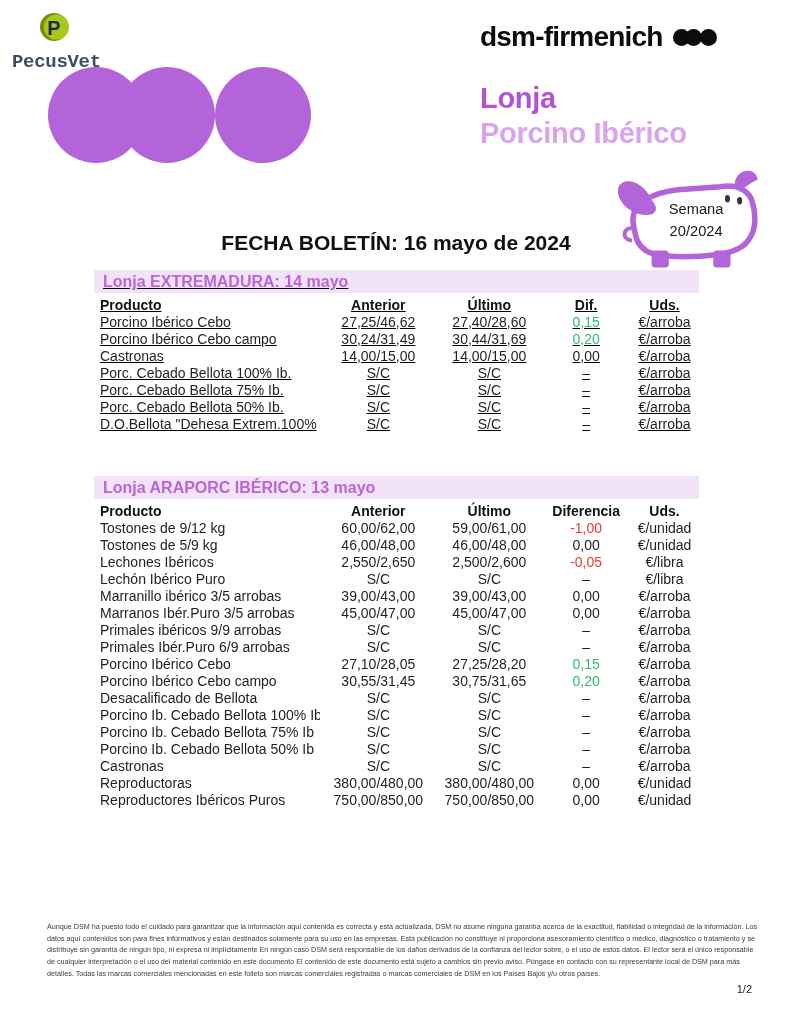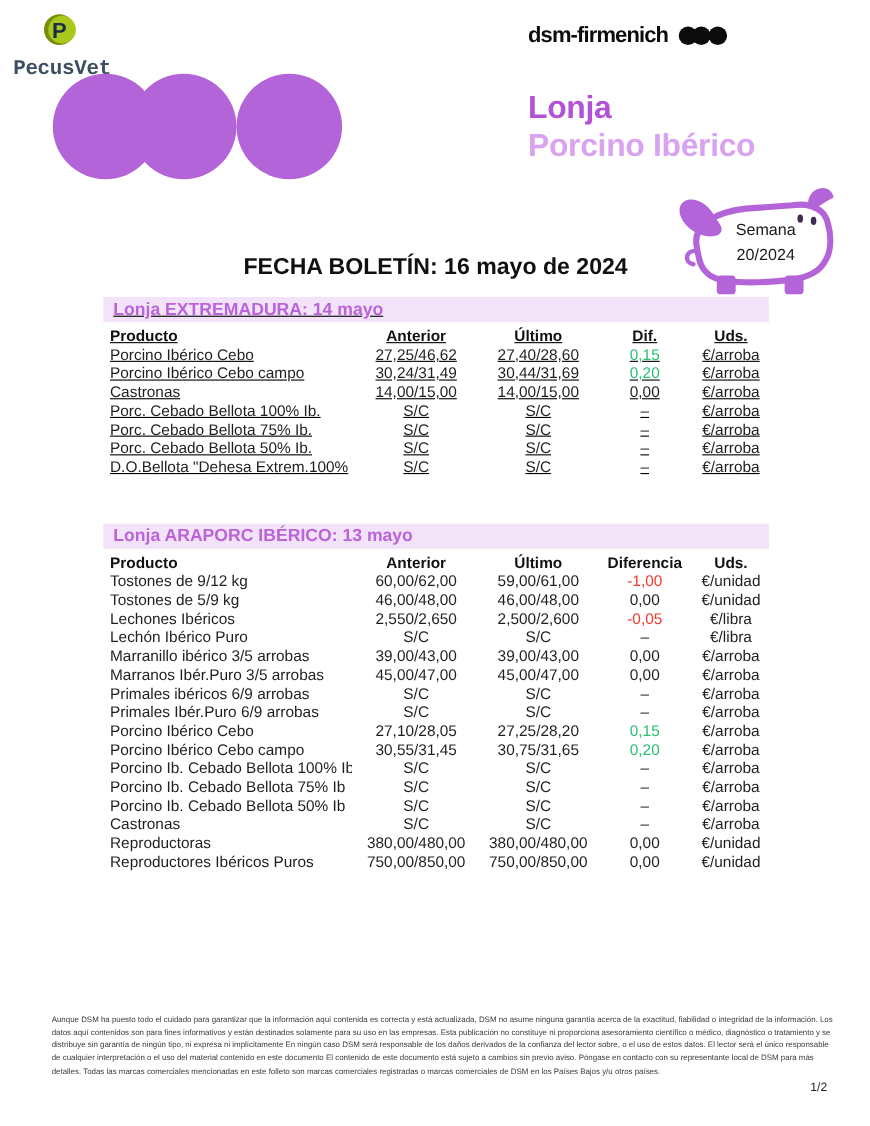--- a/index.html
+++ b/index.html
@@ -22,21 +22,21 @@
   .pecusvet { position: absolute; left: 12px; top: 12px; width: 84px; text-align: center; }
   .pv-circle { width: 30px; height: 30px; margin: 0 auto; }
   .pv-label { font-size: 19px; font-weight: bold; color: #3d4e63; letter-spacing: -0.3px; margin-top: 9px; font-family: Liberation Mono, monospace; }
 
   
   .c { position: absolute; width: 96px; height: 96px; border-radius: 50%; background: var(--purple); top: 67px; }
   .c1 { left: 48px; } .c2 { left: 119px; } .c3 { left: 215px; }
 
   
   .brandrow { position: absolute; left: 480px; top: 21px; display: flex; align-items: center; }
-  .brand-text { font-size: 20px; font-weight: 800; color: #0c0c0c; letter-spacing: -0.8px; }
+  .brand-text { font-size: 28px; font-weight: 800; color: #0c0c0c; letter-spacing: -0.8px; }
   .dots { display: flex; align-items: center; margin-left: 10px; }
   .dot { width: 17px; height: 17px; border-radius: 50%; background: #0c0c0c; }
   .dot:nth-child(2) { margin-left: -5px; }
   .dot:nth-child(3) { margin-left: -2px; }
 
   .title1 { position: absolute; left: 480px; top: 82px; font-size: 29px; font-weight: 800; color: #b253d6; letter-spacing: -0.3px; }
   .title2 { position: absolute; left: 480px; top: 117px; font-size: 29px; font-weight: 800; color: var(--purple-light); letter-spacing: -0.3px; }
 
   
   .pig-badge { position: absolute; left: 599px; top: 165px; width: 174px; height: 104px; }
@@ -249,21 +249,21 @@
             <td class="uds">€/arroba</td>
           </tr>
           <tr>
             <td class="producto">Marranos Ibér.Puro 3/5 arrobas</td>
             <td class="anterior">45,00/47,00</td>
             <td class="ultimo">45,00/47,00</td>
             <td class="dif trend-flat">0,00</td>
             <td class="uds">€/arroba</td>
           </tr>
           <tr>
-            <td class="producto">Primales ibéricos 6/9 arrobas</td>
+            <td class="producto">Primales ibéricos 9/9 arrobas</td>
             <td class="anterior">S/C</td>
             <td class="ultimo">S/C</td>
             <td class="dif trend-none">–</td>
             <td class="uds">€/arroba</td>
           </tr>
           <tr>
             <td class="producto">Primales Ibér.Puro 6/9 arrobas</td>
             <td class="anterior">S/C</td>
             <td class="ultimo">S/C</td>
             <td class="dif trend-none">–</td>
@@ -277,20 +277,27 @@
             <td class="uds">€/arroba</td>
           </tr>
           <tr>
             <td class="producto">Porcino Ibérico Cebo campo</td>
             <td class="anterior">30,55/31,45</td>
             <td class="ultimo">30,75/31,65</td>
             <td class="dif trend-up">0,20</td>
             <td class="uds">€/arroba</td>
           </tr>
           <tr>
+            <td class="producto">Desacalificado de Bellota</td>
+            <td class="anterior">S/C</td>
+            <td class="ultimo">S/C</td>
+            <td class="dif trend-none">–</td>
+            <td class="uds">€/arroba</td>
+          </tr>
+          <tr>
             <td class="producto">Porcino Ib. Cebado Bellota 100% Ib</td>
             <td class="anterior">S/C</td>
             <td class="ultimo">S/C</td>
             <td class="dif trend-none">–</td>
             <td class="uds">€/arroba</td>
           </tr>
           <tr>
             <td class="producto">Porcino Ib. Cebado Bellota 75% Ib</td>
             <td class="anterior">S/C</td>
             <td class="ultimo">S/C</td>

